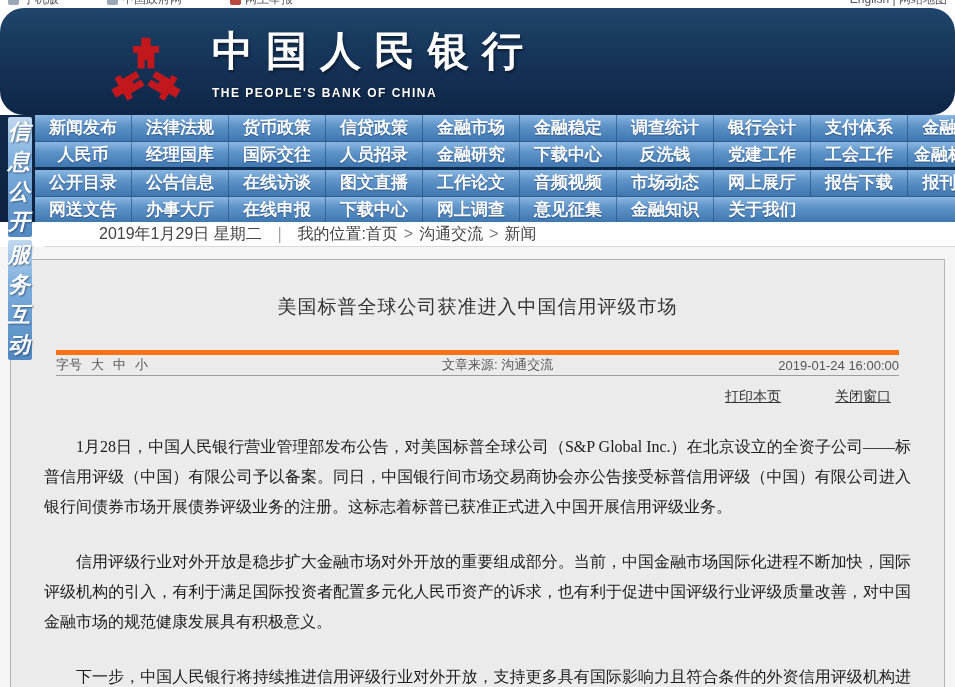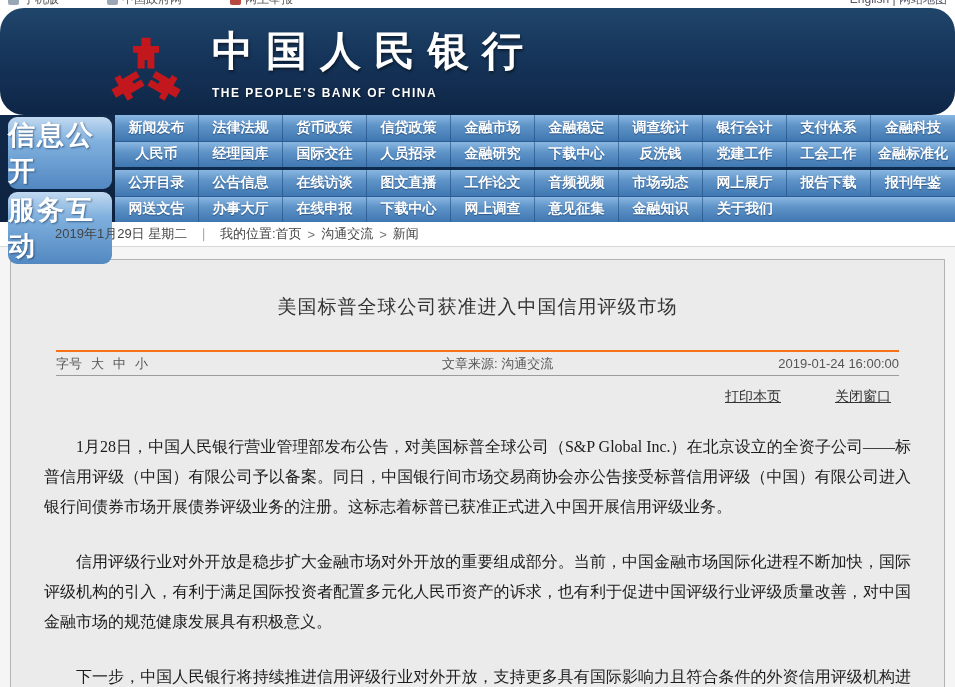--- a/index.html
+++ b/index.html
@@ -23,48 +23,48 @@
   .hdr-cn { font-size:41px; font-weight:bold; letter-spacing:13px; line-height:46px;
             font-family:"Liberation Serif", serif; text-shadow:1px 2px 3px rgba(0,0,0,.5); white-space:nowrap; }
   .hdr-en { font-size:12px; font-weight:bold; letter-spacing:1.5px; margin-top:12px;
             text-shadow:1px 1px 2px rgba(0,0,0,.5); white-space:nowrap; }
 
   
   .nav { height:107px; background:#0d2240; display:flex; }
   .nav-left { width:125px; background:linear-gradient(180deg,#11294a,#0d2240);
               display:flex; flex-direction:column; padding:2px 3px 2px 8px; gap:3px; }
   .nav-label { flex:1; background:linear-gradient(180deg,#c2d9f0 0%, #7fb0de 35%, #5288c1 100%);
-               color:#fff; font-size:27px; font-weight:bold; 
+               color:#fff; font-size:22px; font-weight:bold; font-style:italic;
                display:flex; align-items:center; justify-content:center; letter-spacing:2px;
-               text-shadow:1px 1px 2px rgba(20,50,90,.6); border-radius:9px; cursor:pointer; }
+               text-shadow:1px 1px 2px rgba(20,50,90,.6); border-radius:2px; cursor:pointer; }
   .nav-grid { flex:1; display:flex; flex-direction:column; }
   .nav-row { flex:1; display:flex; background:linear-gradient(180deg,#8ab7e2 0%, #5f94c8 40%, #3f77b1 100%);
              border-bottom:1px solid #2c5c93; }
   .nav-row.group-end { border-bottom:3px solid #0e2a4d;text-align:center; }
   .nav-row:last-child { border-bottom:none; }
-  .nav-cell { width:84px; display:flex; align-items:center; justify-content:center;
-              color:#fff; font-size:14px; font-weight:bold; cursor:pointer;
+  .nav-cell { width:97px; display:flex; align-items:center; justify-content:center;
+              color:#fff; font-size:17px; font-weight:bold; cursor:pointer;
               border-right:1px solid rgba(25,70,120,.55); text-shadow:0 1px 1px rgba(10,40,80,.5);
               white-space:nowrap; }
   .nav-cell.no-sep { border-right:none; }
   .nav-filler { flex:1; }
 
   
   .crumbbar { height:25px; background:#fff; border-bottom:1px solid #d8d8d8;
-              display:flex; align-items:center; padding-left:55px; font-size:13px; color:#444; }
+              display:flex; align-items:center; padding-left:55px; font-size:16px; color:#444;margin-left:44px; }
   .crumbbar .sep { margin:0 10px; color:#888; }
   .crumb-gt { margin:0 6px; color:#777; }
   .crumb-link { color:#444; cursor:pointer; }
 
   
   .page-bg { background:#f5f5f5; height:454px; padding:12px 10px 0 10px; }
   .content-box { background:#ebebeb; border:1px solid #b3b3b3; height:500px; padding:0 45px; }
   .art-title { text-align:center; font-size:19px; font-weight:normal; color:#333;
                margin-top:34px; letter-spacing:1px; }
-  .meta-bar { margin-top:30px; border-top:2px solid #f97316; border-bottom:1px solid #9c9c9c;
+  .meta-bar { margin-top:30px; border-top:5px solid #f97316; border-bottom:1px solid #9c9c9c;
               height:26px; display:flex; align-items:center; font-size:13px; color:#555; }
   .meta-left { display:flex; gap:9px; align-items:center; }
   .size-opt { cursor:pointer; }
   .meta-mid { position:absolute; left:386px; }
   .meta-bar { position:relative; }
   .meta-right { margin-left:auto; color:#555; }
   .links-row { margin-top:12px; display:flex; justify-content:flex-end; gap:54px;
                padding-right:8px; font-size:14px; color:#333; }
   .links-row span { text-decoration:underline; cursor:pointer; }
   .art-body { margin:26px -12px 0 -12px; font-size:16px; line-height:30px; color:#1c1c1c;

